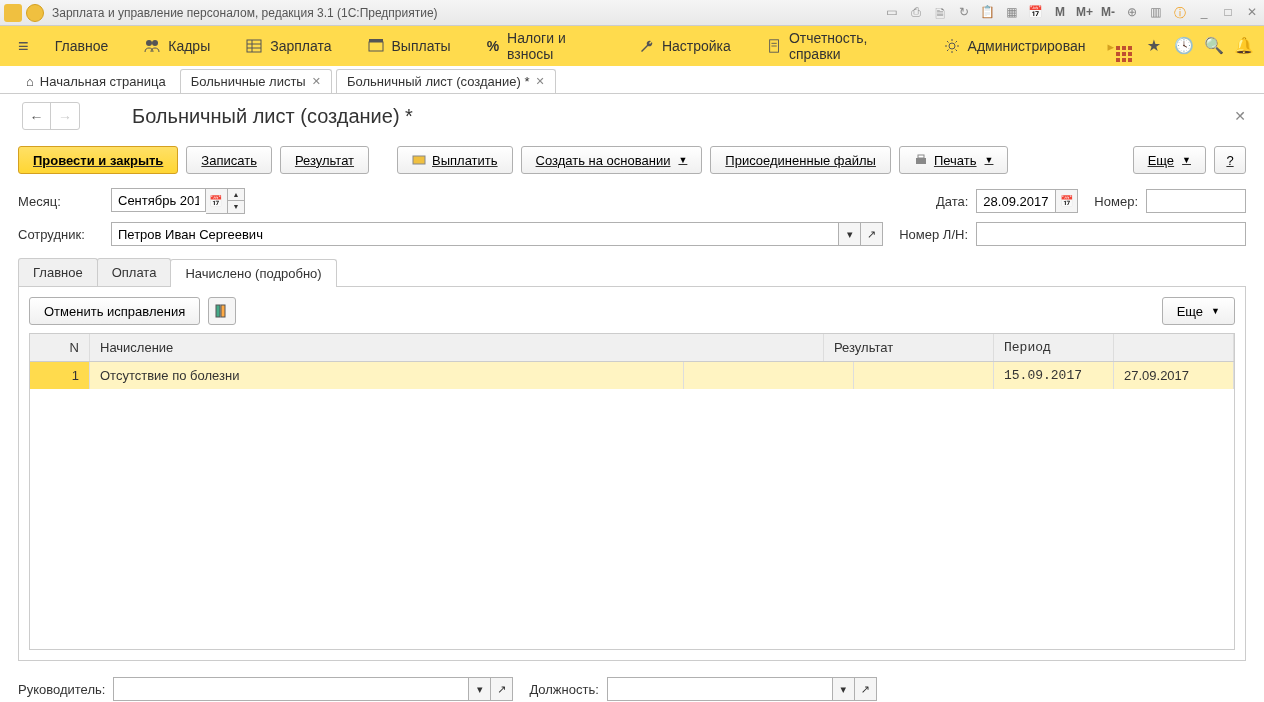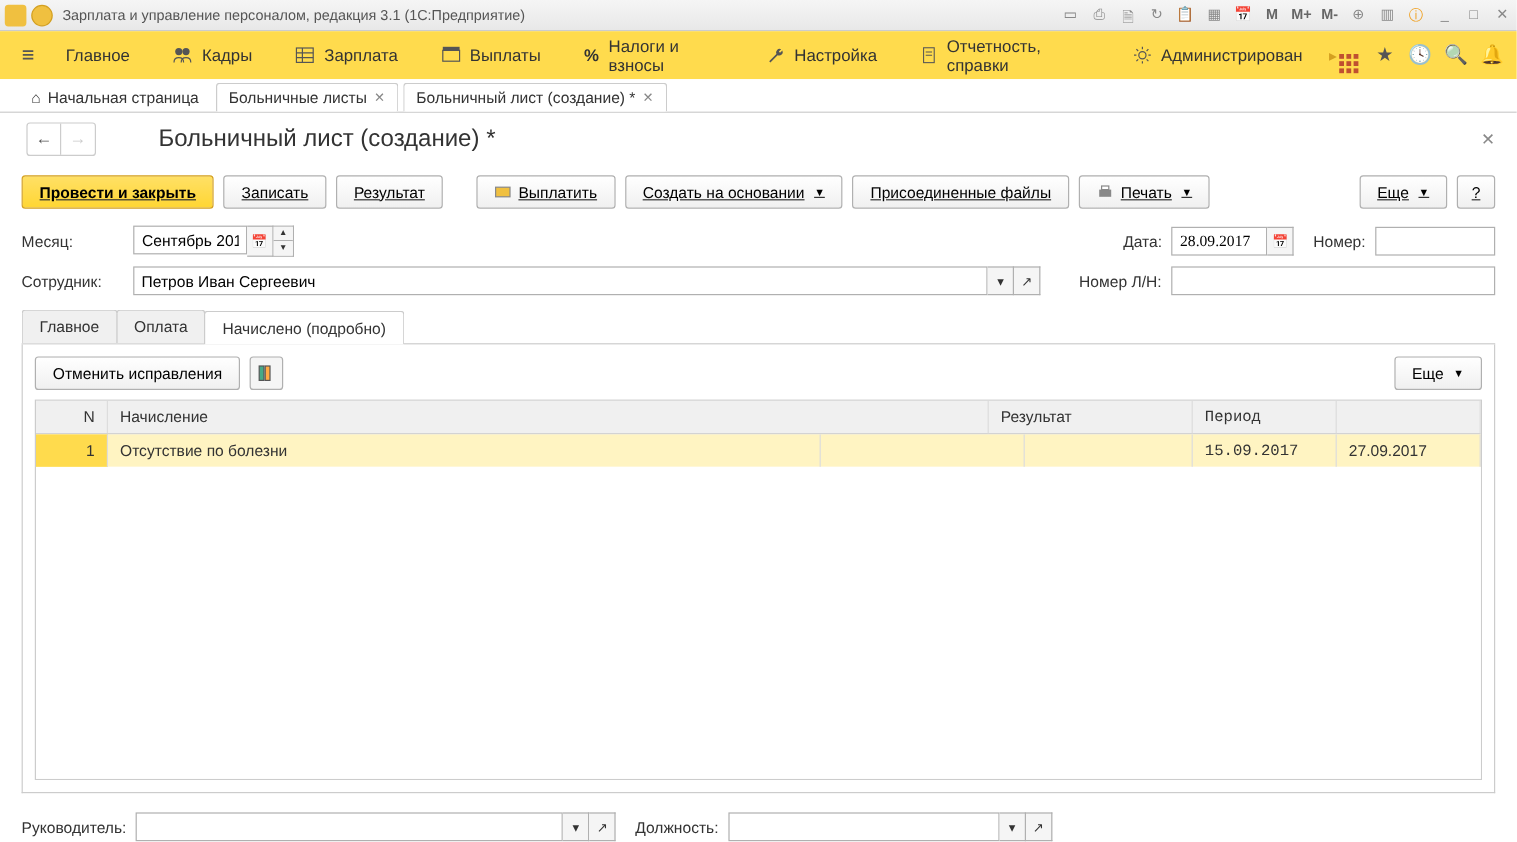--- a/index.html
+++ b/index.html
@@ -239,35 +239,35 @@
     <input class="input" style="width: 95px;" value="Сентябрь 2017">
     <div class="input-btn">📅</div>
     <div class="spinner">
         <div>▲</div>
         <div>▼</div>
       </div>
   </div>
   <div style="flex:1"></div>
   <span class="form-label">Дата:</span>
   <div class="input-group">
-    <input class="input" style="width: 80px; font-family: Liberation Serif, serif;" value="28.09.2017">
+    <input class="input" style="width: 80px;" value="28.09.2017">
     <div class="input-btn">📅</div>
   </div>
   <span class="form-label" style="margin-left:8px">Номер:</span>
   <input class="input" style="width: 100px;" value="">
 </div>
 
 <div class="form-row">
   <span class="form-label" style="width:85px">Сотрудник:</span>
   <div class="input-group" style="flex:1;max-width:780px">
     <input class="input" style="flex: 1 1 0%;" value="Петров Иван Сергеевич">
     <div class="input-btn">▾</div>
     <div class="input-btn">↗</div>
   </div>
-  <span class="form-label" style="margin-left:24px">Номер Л/Н:</span>
+  <span class="form-label" style="margin-left:8px">Номер Л/Н:</span>
   <input class="input" style="width: 270px;" value="">
 </div>
 
 <div class="inner-tabs">
   <div class="inner-tab">Главное</div>
   <div class="inner-tab">Оплата</div>
   <div class="inner-tab active">Начислено (подробно)</div>
 </div>
 
 <div class="tab-content">

